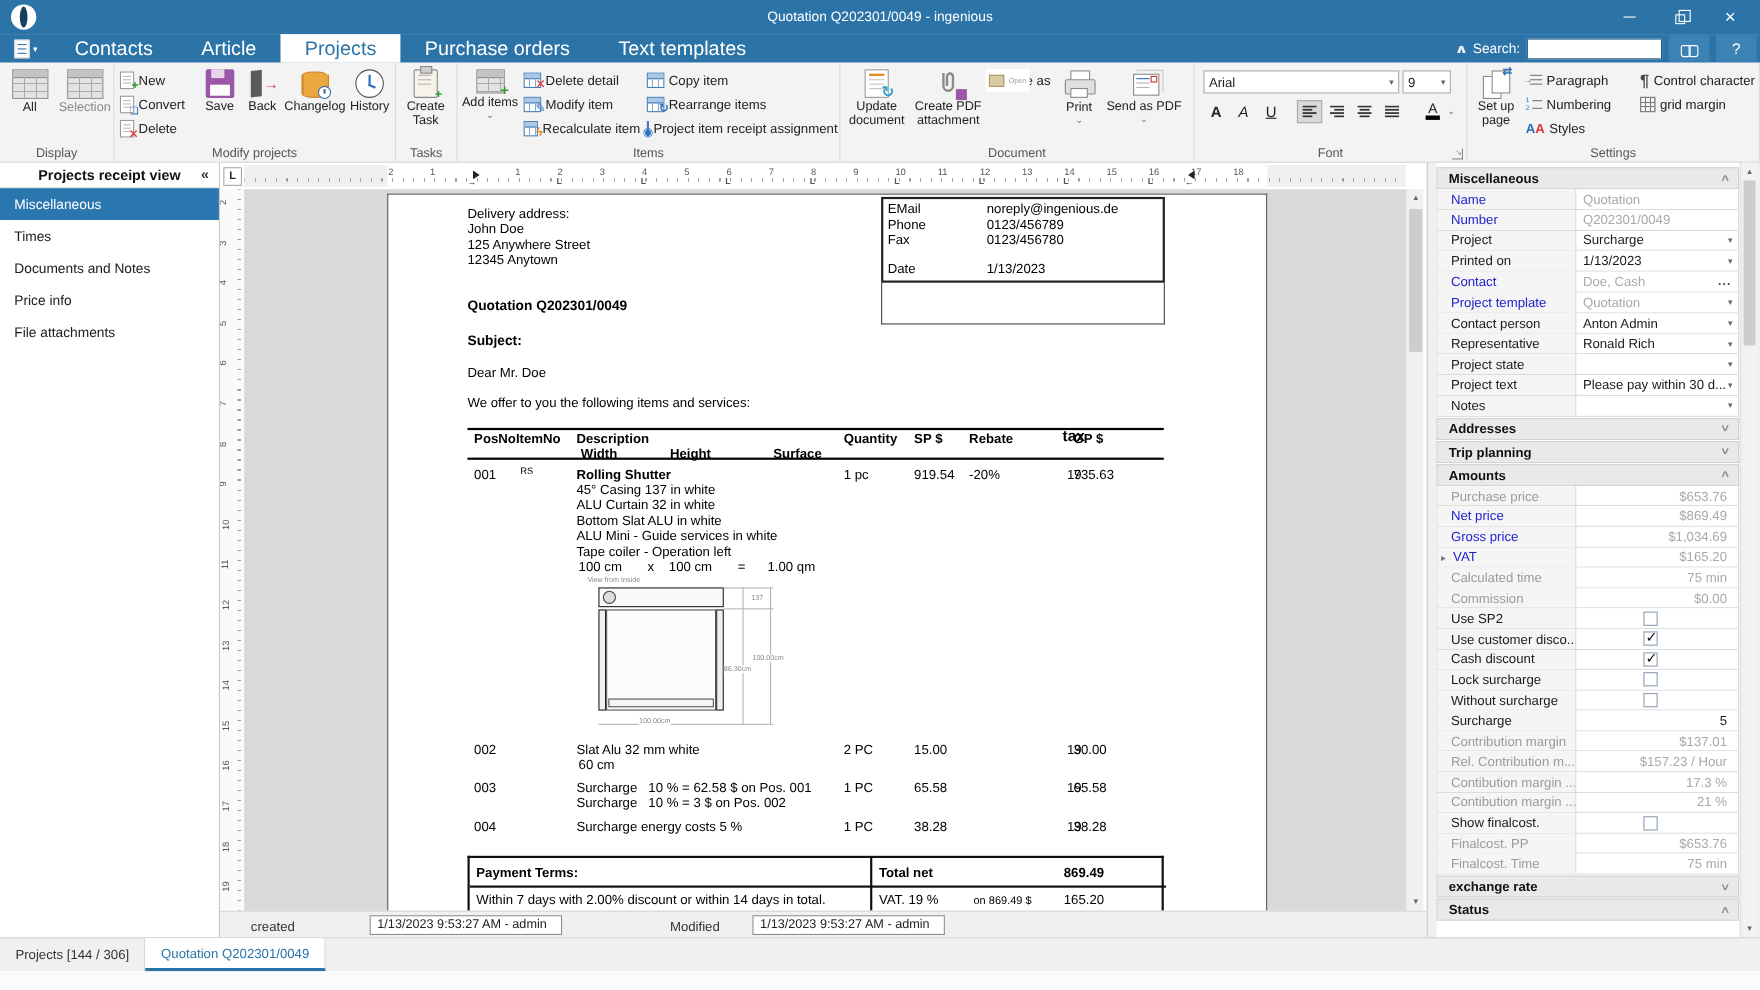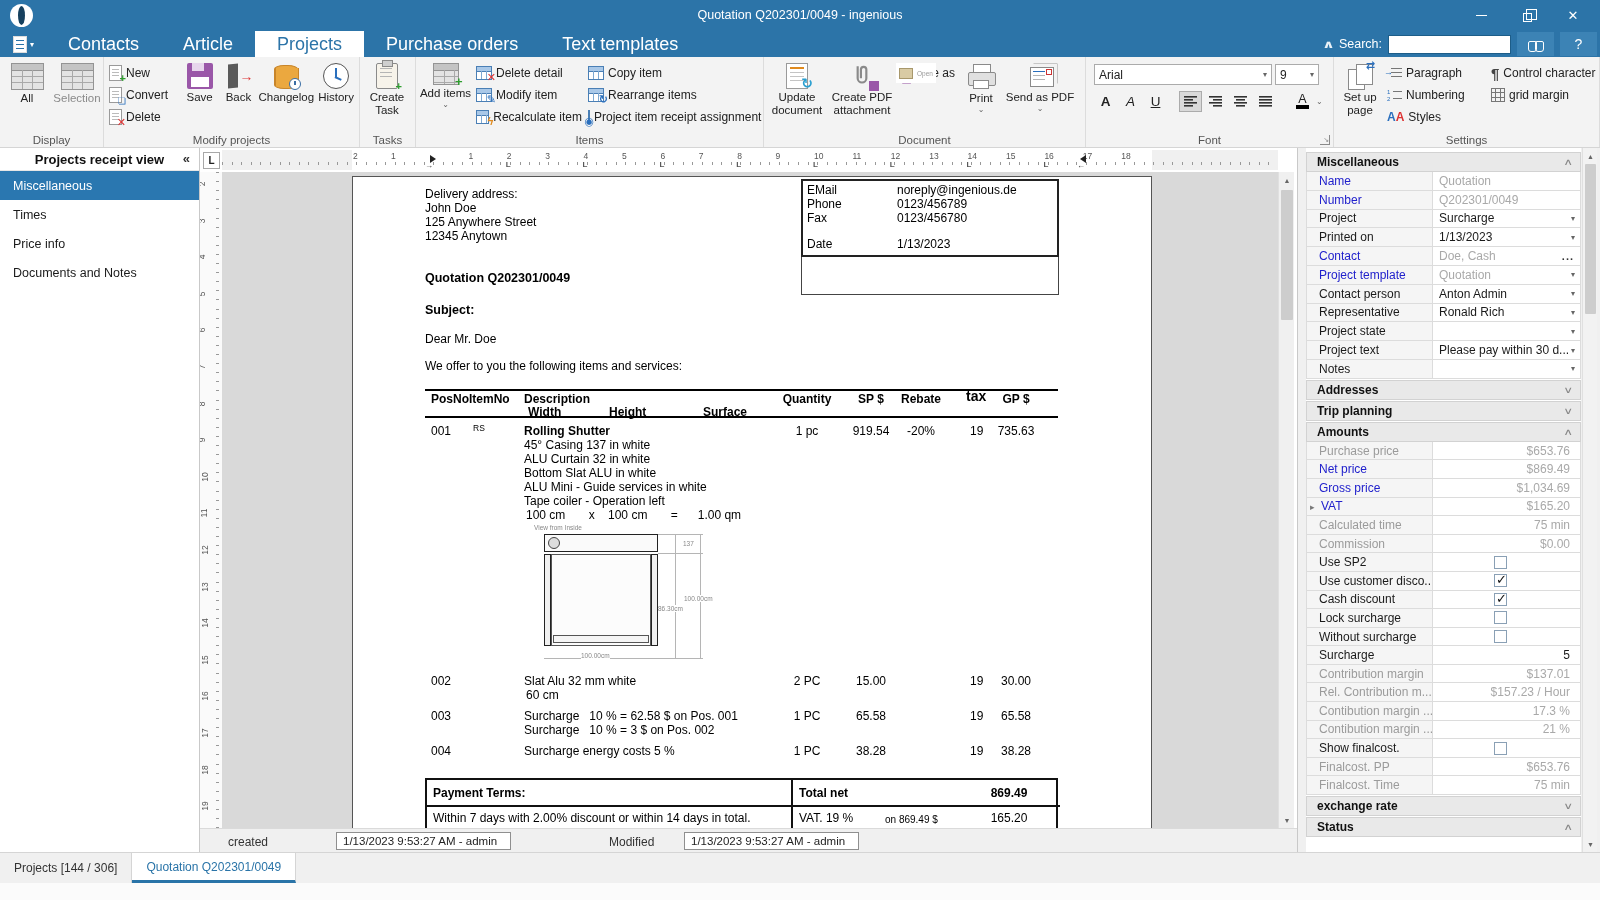--- a/index.html
+++ b/index.html
@@ -133,21 +133,21 @@
 #h-rmargin{position:absolute;left:858px;top:5px;width:0;height:0;border-top:4px solid transparent;border-bottom:4px solid transparent;border-right:6px solid #222}
 #h-rmargin2{position:absolute;left:855px;top:11px;font-size:8px;color:#333}
 #corner-L{position:absolute;left:203px;top:152px;width:17px;height:17px;border:1px solid #a8a8a8;background:#fff;font-size:10px;font-weight:bold;color:#222;display:flex;align-items:center;justify-content:center}
 #vruler{position:absolute;left:200px;top:172px;width:22px;height:656px;background:#fafafa;overflow:hidden}
 #vruler .ticks{position:absolute;top:0;bottom:0;right:3px;width:3px;background:repeating-linear-gradient(180deg,#999 0 1px,transparent 1px 9.1px)}
 .vnum{position:absolute;left:3px;font-size:8.5px;color:#555;transform:rotate(-90deg)}
 #canvas{position:absolute;left:222px;top:172px;width:1056px;height:656px;background:#d9d9d9;overflow:hidden}
 #page{position:absolute;left:130px;top:4px;width:800px;height:652px;background:#fff;border:1px solid #555;border-bottom:none;overflow:hidden;font-size:12px;color:#000}
 #page .t{position:absolute;white-space:pre;line-height:14px}
 #page .b{font-weight:bold}
-#page .right{text-align:center}
+#page .right{text-align:left}
 
 #infobox{position:absolute;left:448px;top:2px;width:258px;height:78px;border:2px solid #222}
 #infobox2{position:absolute;left:448px;top:80px;width:258px;height:38px;border:1px solid #444;border-top:none}
 
 .hline{position:absolute;background:#000}
 .dim{position:absolute;font-size:6.5px;color:#888;line-height:7px;background:#fff;white-space:nowrap}
 .dline{position:absolute;background:#b5b5b5}
 
 #doc-scroll{position:absolute;left:1278px;top:172px;width:16px;height:656px;background:#f0f0f0;border-left:1px solid #e0e0e0}
 .sc-arrow{position:absolute;left:0;width:16px;height:16px;display:flex;align-items:center;justify-content:center;font-size:7px;color:#666}
@@ -495,22 +495,23 @@
     </div>
   </div>
 
   <div id="sidebar">
     <div id="sidebar-header">
       <span>Projects receipt view</span>
       <span id="sidebar-collapse">«</span>
     </div>
     <div class="side-item selected">Miscellaneous</div>
     <div class="side-item">Times</div>
+    <div class="side-item">Documents and Notes</div>
     <div class="side-item">Price info</div>
-    <div class="side-item">Documents and Notes</div>
+    <div class="side-item">File attachments</div>
   </div>
 
   <div id="corner-L">L</div>
   <div id="hruler">
     <div class="active"></div>
     <div class="ticks"></div>
     <div id="hnums">
         <span class="hnum" style="left: 131px;">2</span>
         <span class="hnum" style="left: 169px;">1</span>
         <span class="hnum" style="left: 246.4px;">1</span>

